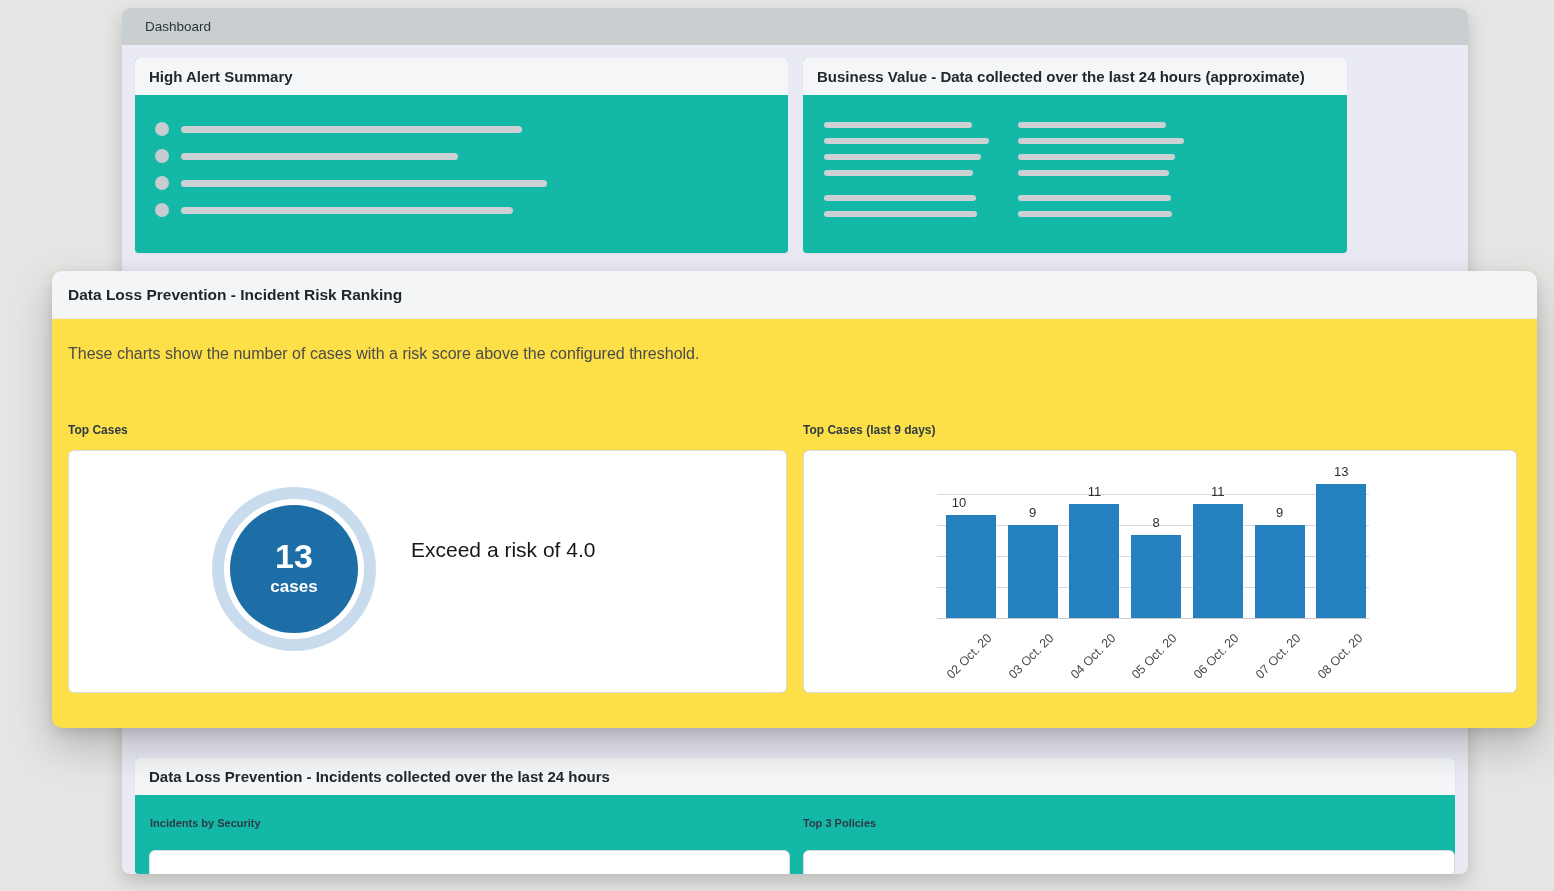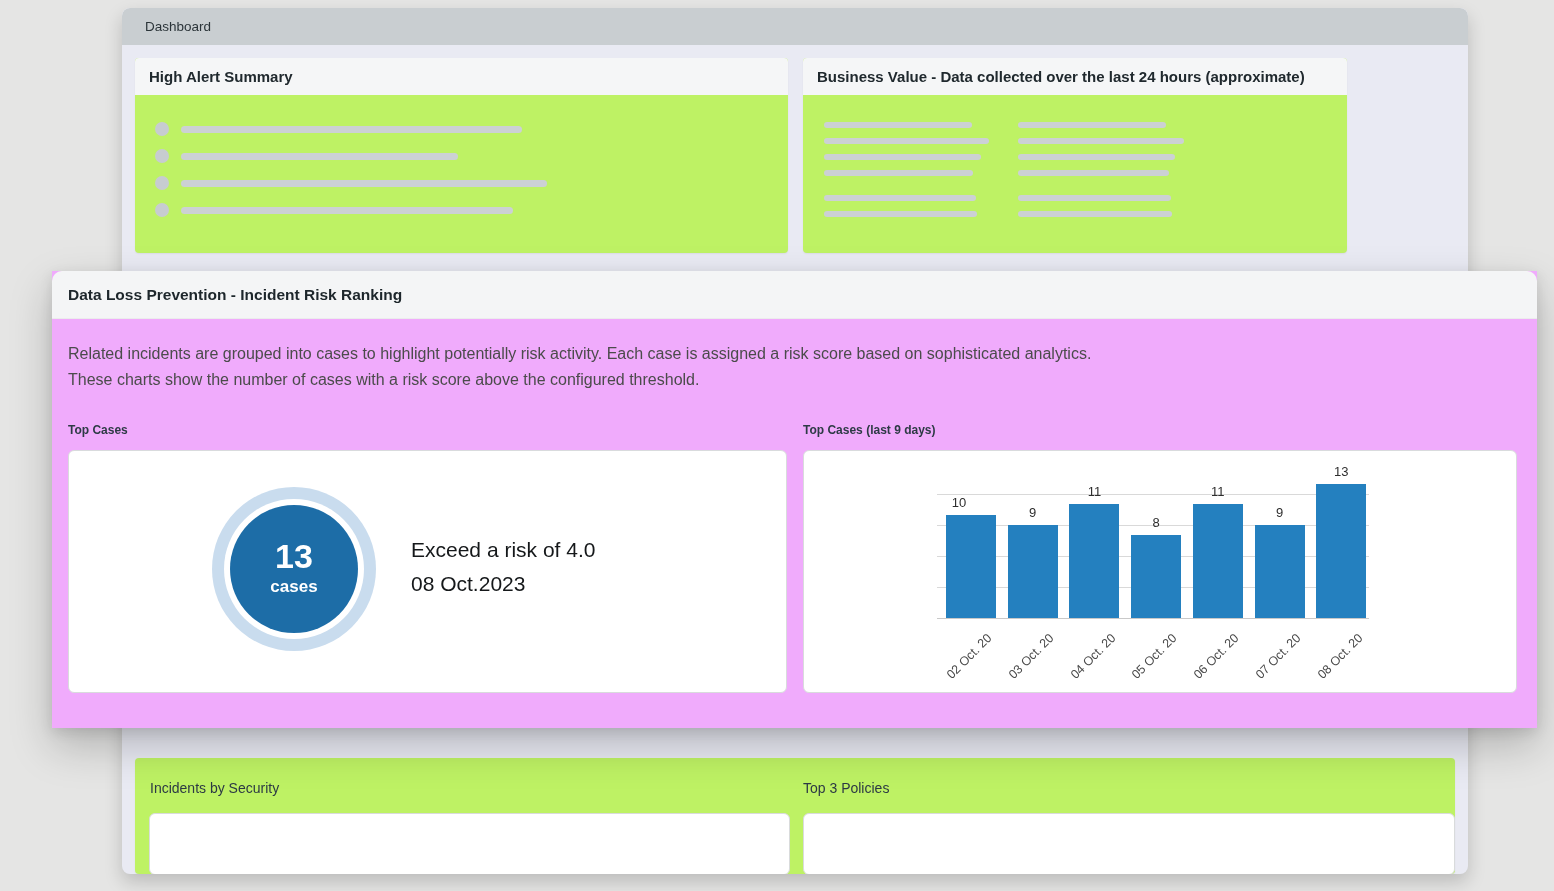--- a/index.html
+++ b/index.html
@@ -4,42 +4,42 @@
 <style>
   html,body{margin:0;padding:0;}
   .page{position:relative;width:1554px;height:891px;background:#e5e5e4;overflow:hidden;
         font-family:"Liberation Sans", sans-serif;}
   
   .app-window{position:absolute;left:122px;top:8px;width:1346px;height:866px;
               background:#e9eaf3;border-radius:8px;box-shadow:0 8px 18px rgba(0,0,0,.18);overflow:hidden;}
   .window-header{height:37px;background:#c9ced1;display:flex;align-items:center;
                  padding:0 23px;font-size:13.5px;color:#2b3439;border-radius:8px 8px 0 0;}
   
-  .panel{position:absolute;background:#bef264;border-radius:4px;box-shadow:0 1px 2px rgba(0,0,0,.06);overflow:hidden;text-align:right;}
+  .panel{position:absolute;background:#14b8a6;border-radius:4px;box-shadow:0 1px 2px rgba(0,0,0,.06);overflow:hidden;text-align:right;}
   .panel-header{height:37px;background:#f5f6f7;display:flex;align-items:center;
                 padding:0 14px;font-weight:bold;font-size:15px;color:#20292e;}
   #panel-high-alert{left:13px;top:50px;width:653px;height:195px;}
   #panel-business{left:681px;top:50px;width:544px;height:195px;}
   #panel-incidents{left:13px;top:750px;width:1320px;height:116px;}
   .panel-body{position:relative;height:calc(100% - 37px);}
   
   .sk-rows{position:absolute;left:20px;top:27px;}
   .sk-row{display:flex;align-items:center;height:14px;margin-bottom:13px;}
   .sk-bullet{width:14px;height:14px;border-radius:50%;background:#c7ccd0;margin-right:12px;}
   .sk-line{height:7px;border-radius:4px;background:#ccd1d4;}
   
   .sk-col{position:absolute;top:27px;}
   .sk-col .sk-thin{height:6px;border-radius:3px;background:#ccd1d4;margin-bottom:10px;}
   .sk-col .sk-gap{margin-top:19px;}
   
-  .mini-heading{position:absolute;font-size:14px;font-weight:400;color:#2d3a45;}
+  .mini-heading{position:absolute;font-size:11px;font-weight:700;color:#2d3a45;}
   .stub-box{position:absolute;top:92px;height:60px;background:#fff;border:1px solid #d9dbdc;border-radius:6px;}
   
-  .overlay-card{position:absolute;left:52px;top:271px;width:1485px;height:457px;background:#f0abfc;
-                border-radius:0;box-shadow:0 18px 40px rgba(0,0,0,.22),0 4px 12px rgba(0,0,0,.10);}
+  .overlay-card{position:absolute;left:52px;top:271px;width:1485px;height:457px;background:#fde047;
+                border-radius:10px;box-shadow:0 18px 40px rgba(0,0,0,.22),0 4px 12px rgba(0,0,0,.10);}
   .overlay-header{height:47px;background:#f4f5f6;border-bottom:1px solid #ebecec;display:flex;align-items:center;
                   padding:0 16px;font-weight:bold;font-size:15.5px;color:#1d262b;border-radius:10px 10px 0 0;}
   .overlay-desc{position:absolute;left:16px;top:70px;font-size:16px;color:#4b4b4b;line-height:26px;}
   .sub-heading{position:absolute;top:152px;font-size:12px;font-weight:600;color:#2d3a45;}
   #heading-top-cases{left:16px;}
   #heading-top-cases-7d{left:751px;}
   .sub-panel{position:absolute;top:179px;height:241px;background:#fff;border:1px solid #d9dbdd;border-radius:6px;}
   #subpanel-badge{left:16px;width:717px;}
   #subpanel-chart{left:751px;width:712px;}
   
@@ -117,53 +117,54 @@
               <div class="sk-thin" style="width: 157px;"></div>
               <div class="sk-thin" style="width: 151px;"></div>
               <div class="sk-thin sk-gap" style="width: 153px;"></div>
               <div class="sk-thin" style="width: 154px;"></div>
             </div>
           </div>
       </div>
     </section>
 
     <section class="panel" id="panel-incidents">
+      <div class="panel-header">
+        <span>Data Loss Prevention - Incidents collected over the last 24 hours</span>
+      </div>
       <div class="panel-body">
         <div class="mini-heading" style="left:15px;top:22px;">Incidents by Security</div>
         <div class="mini-heading" style="left:668px;top:22px;">Top 3 Policies</div>
         <div class="stub-box" style="left:14px;top:55px;width:639px;"></div>
         <div class="stub-box" style="left:668px;top:55px;width:650px;"></div>
       </div>
     </section>
   </div>
 
   <div class="overlay-card">
     <div class="overlay-header">
       <span>Data Loss Prevention - Incident Risk Ranking</span>
     </div>
     <div class="overlay-desc">
-      <div>Related incidents are grouped into cases to highlight potentially risk activity. Each case is assigned a risk score based on sophisticated analytics.</div>
       <div>These charts show the number of cases with a risk score above the configured threshold.</div>
     </div>
 
     <div class="sub-heading" id="heading-top-cases">Top Cases</div>
     <div class="sub-heading" id="heading-top-cases-7d">Top Cases (last 9 days)</div>
 
     <div class="sub-panel" id="subpanel-badge">
       <div class="ring-outer">
         <div class="ring-white">
           <div class="ring-inner">
             <div class="ring-count">13</div>
             <div class="ring-unit">cases</div>
           </div>
         </div>
       </div>
       <div class="badge-caption">
         <div>Exceed a risk of 4.0</div>
-        <div>08 Oct.2023</div>
       </div>
     </div>
 
     <div class="sub-panel" id="subpanel-chart">
       <div class="chart" id="bar-chart">
           <div class="gridline base" style="left: 133px; width: 432px; top: 167px;"></div>
           <div class="gridline" style="left: 133px; width: 432px; top: 136.01px;"></div>
           <div class="gridline" style="left: 133px; width: 432px; top: 105.02px;"></div>
           <div class="gridline" style="left: 133px; width: 432px; top: 74.03px;"></div>
           <div class="gridline" style="left: 133px; width: 432px; top: 43.04px;"></div>

